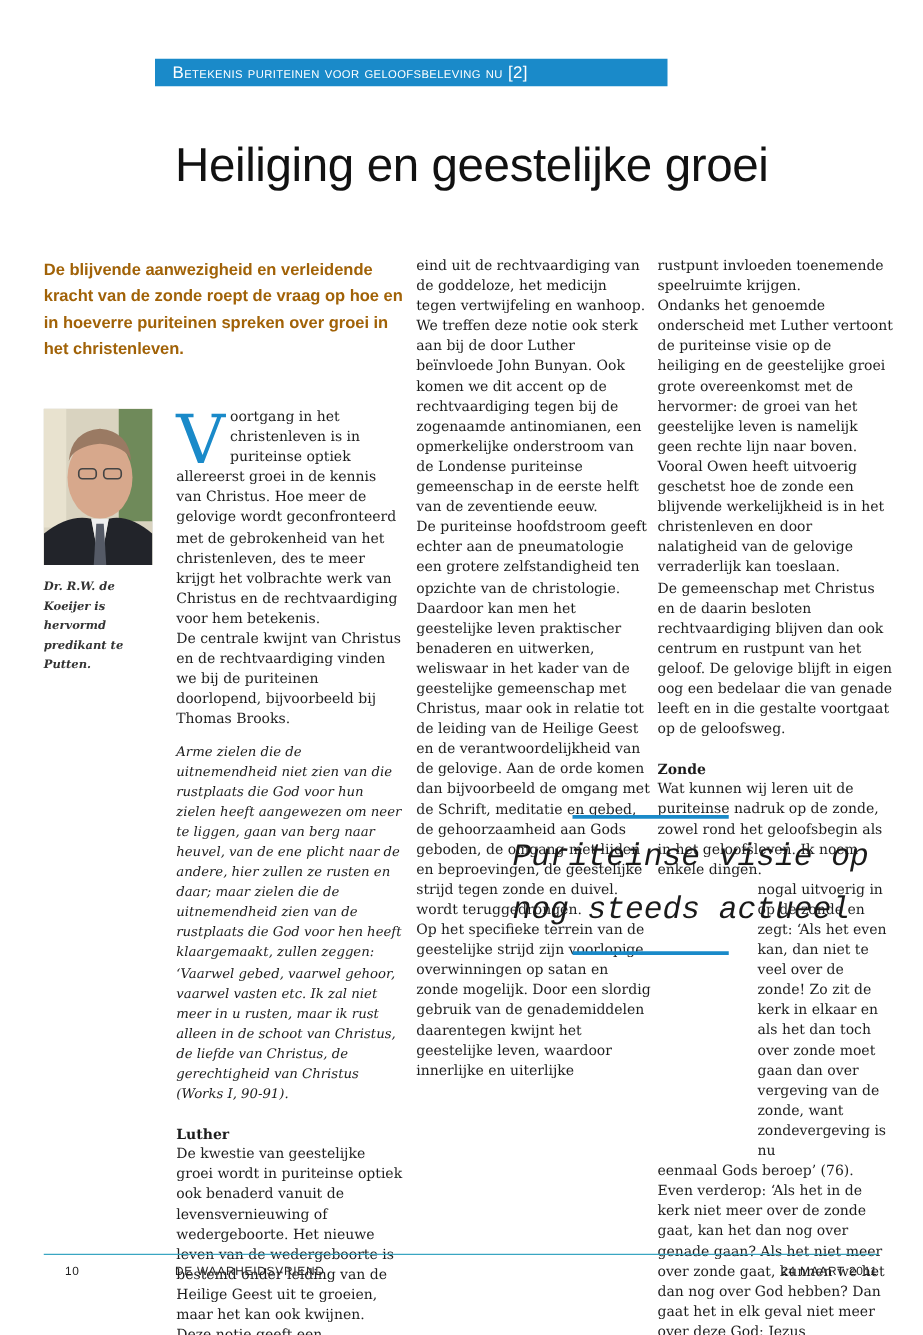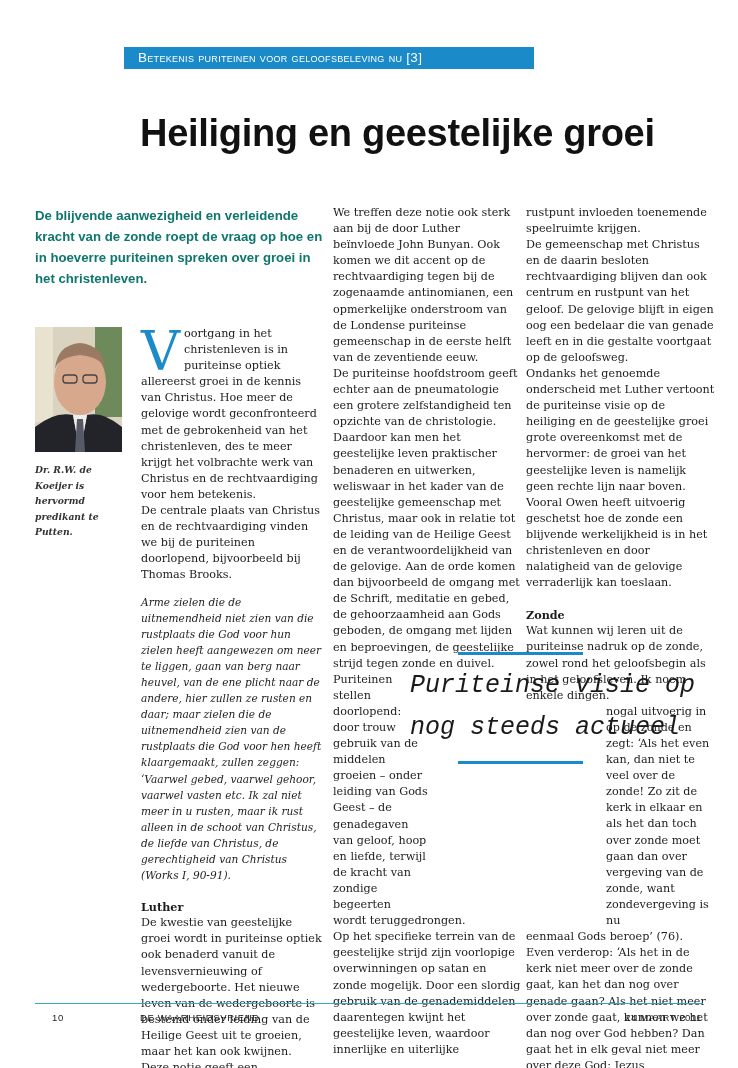--- a/index.html
+++ b/index.html
@@ -1,20 +1,20 @@
 <!DOCTYPE html>
 <html><head>
 <meta charset="utf-8">
 <style>
   html, body { margin:0; padding:0; background:#fff; }
   body { width:738px; height:1068px; position:relative; overflow:hidden; font-family:"DejaVu Serif", serif; color:#1a1a1a; }
   .banner { position:absolute; left:124px; top:47px; width:410px; height:22px; background:#1a8ac9; color:#fff;
     font-family:"Liberation Sans", sans-serif; font-size:13.5px; letter-spacing:0.3px; font-variant:small-caps; line-height:22px; padding-left:14px; box-sizing:border-box; white-space:nowrap; }
-  .title { position:absolute; left:140px; top:112px; font-family:"Liberation Sans", sans-serif; font-weight:bold; font-size:38px; color:#111; letter-spacing:-0.3px; white-space:nowrap; }
-  .intro { position:absolute; left:35px; top:205px; width:290px; font-family:"Liberation Sans", sans-serif; font-weight:bold; font-size:13.2px; line-height:21px; color:#0f766e; }
+  .title { position:absolute; left:140px; top:112px; font-family:"Liberation Sans", sans-serif; font-weight:normal; font-size:38px; color:#111; letter-spacing:-0.3px; white-space:nowrap; }
+  .intro { position:absolute; left:35px; top:205px; width:290px; font-family:"Liberation Sans", sans-serif; font-weight:bold; font-size:13.2px; line-height:21px; color:#a16207; }
   .photo { position:absolute; left:35px; top:327px; width:87px; height:125px; overflow:hidden; background:#c9c6b8; }
   .caption { position:absolute; left:35px; top:462px; width:95px; font-family:"DejaVu Serif", serif; font-style:italic; font-size:9.2px; line-height:15.5px; color:#333;font-weight:bold; }
   .col { position:absolute; font-size:11.2px; line-height:16.1px; color:#1c1c1c; }
   .col p { margin:0; }
   .col1 { left:141px; top:326px; width:183px; }
   .col2 { left:333px; top:205px; width:188px; }
   .col3 { left:526px; top:205px; width:190px; }
   .dropcap { float:left; font-size:54px; line-height:44px; color:#1a8ac9; margin:4px 4px 0 0; font-family:"DejaVu Serif", serif; }
   .quote { font-style:italic; font-size:10.6px; line-height:16.1px; margin-top:10px !important; }
   .subhead { font-weight:bold; margin-top:16px !important; }
@@ -23,21 +23,21 @@
   .pull { position:absolute; left:420px; top:652px; width:200px; text-align:center; }
   .pull .rule { width:125px; height:3px; background:#1a8ac9; margin:0 auto; }
   .pull .txt { font-family:Liberation Mono, monospace; font-style:italic; font-size:25px; line-height:42px; color:#1a1a1a; margin:10px -10px 12px; white-space:nowrap; }
   .footer-rule { position:absolute; left:35px; top:1003px; width:668px; height:1px; background:#3aa6c2; }
   .footer { position:absolute; top:1012px; font-family:"Liberation Sans", sans-serif; font-size:9.5px; letter-spacing:0.6px; color:#222; }
   .f-page { left:52px; } .f-pub { left:140px; } .f-date { right:36px; }
 </style>
 </head>
 <body>
 
-<div class="banner">Betekenis puriteinen voor geloofsbeleving nu [3]</div>
+<div class="banner">Betekenis puriteinen voor geloofsbeleving nu [2]</div>
 <h1 class="title" style="margin:0;">Heiliging en geestelijke groei</h1>
 
 <div class="intro">De blijvende aanwezigheid en verleidende kracht van de zonde roept de vraag op hoe en in hoeverre puriteinen spreken over groei in het christenleven.</div>
 
 <div class="photo">
   <svg width="87" height="125" viewBox="0 0 87 125">
     <rect width="87" height="125" fill="#d9d3c0"></rect>
     <rect x="60" y="0" width="27" height="90" fill="#6f8a5a"></rect>
     <rect x="0" y="0" width="18" height="95" fill="#e8e2cf"></rect>
     <ellipse cx="45" cy="55" rx="26" ry="33" fill="#d7a88c"></ellipse>
@@ -47,39 +47,39 @@
     <path d="M0 125 L0 100 Q20 84 38 88 L45 125Z" fill="#22242a"></path>
     <path d="M87 125 L87 100 Q68 84 52 88 L45 125Z" fill="#22242a"></path>
     <path d="M38 88 L45 125 L52 88Z" fill="#eeeeee"></path>
     <path d="M42 92 L48 92 L50 125 L40 125Z" fill="#555a66"></path>
   </svg>
 </div>
 <div class="caption">Dr. R.W. de Koeijer is hervormd predikant te Putten.</div>
 
 <div class="col col1">
   <p><span class="dropcap">V</span><span>oortgang in het christenleven is in puriteinse optiek allereerst groei in de kennis van Christus. Hoe meer de gelovige wordt geconfronteerd met de gebrokenheid van het christenleven, des te meer krijgt het volbrachte werk van Christus en de rechtvaardiging voor hem betekenis.</span></p>
-  <p>De centrale plaats van Christus en de rechtvaardiging vinden we bij de puriteinen doorlopend, bijvoorbeeld bij Thomas Brooks.</p>
+  <p>De centrale kwijnt van Christus en de rechtvaardiging vinden we bij de puriteinen doorlopend, bijvoorbeeld bij Thomas Brooks.</p>
   <p class="quote">Arme zielen die de uitnemendheid niet zien van die rustplaats die God voor hun zielen heeft aangewezen om neer te liggen, gaan van berg naar heuvel, van de ene plicht naar de andere, hier zullen ze rusten en daar; maar zielen die de uitnemendheid zien van de rustplaats die God voor hen heeft klaargemaakt, zullen zeggen: ‘Vaarwel gebed, vaarwel gehoor, vaarwel vasten etc. Ik zal niet meer in u rusten, maar ik rust alleen in de schoot van Christus, de liefde van Christus, de gerechtigheid van Christus (Works I, 90-91).</p>
   <p class="subhead">Luther</p>
   <p>De kwestie van geestelijke groei wordt in puriteinse optiek ook benaderd vanuit de levensvernieuwing of wedergeboorte. Het nieuwe leven van de wedergeboorte is bestemd onder leiding van de Heilige Geest uit te groeien, maar het kan ook kwijnen.</p>
   <p>Deze notie geeft een onderscheid aan met Luther, die christologie en pneumatologie zo nauw met elkaar lijkt te verbinden dat ze samenvallen. Het geloof leeft van begin tot</p>
 </div>
 
 <div class="col col2">
+  <p>eind uit de rechtvaardiging van de goddeloze, het medicijn tegen vertwijfeling en wanhoop.</p>
   <p>We treffen deze notie ook sterk aan bij de door Luther beïnvloede John Bunyan. Ook komen we dit accent op de rechtvaardiging tegen bij de zogenaamde antinomianen, een opmerkelijke onderstroom van de Londense puriteinse gemeenschap in de eerste helft van de zeventiende eeuw.</p>
   <p>De puriteinse hoofdstroom geeft echter aan de pneumatologie een grotere zelfstandigheid ten opzichte van de christologie. Daardoor kan men het geestelijke leven praktischer benaderen en uitwerken, weliswaar in het kader van de geestelijke gemeenschap met Christus, maar ook in relatie tot de leiding van de Heilige Geest en de verantwoordelijkheid van de gelovige. Aan de orde komen dan bijvoorbeeld de omgang met de Schrift, meditatie en gebed, de gehoorzaamheid aan Gods geboden, de omgang met lijden en beproevingen, de geestelijke strijd tegen zonde en duivel.</p>
-  <p class="narrow">Puriteinen stellen doorlopend: door trouw gebruik van de middelen groeien – onder leiding van Gods Geest – de genadegaven van geloof, hoop en liefde, terwijl de kracht van zondige begeerten</p>
   <p>wordt teruggedrongen.</p>
   <p>Op het specifieke terrein van de geestelijke strijd zijn voorlopige overwinningen op satan en zonde mogelijk. Door een slordig gebruik van de genademiddelen daarentegen kwijnt het geestelijke leven, waardoor innerlijke en uiterlijke</p>
 </div>
 
 <div class="col col3">
   <p>rustpunt invloeden toenemende speelruimte krijgen.</p>
+  <p>Ondanks het genoemde onderscheid met Luther vertoont de puriteinse visie op de heiliging en de geestelijke groei grote overeenkomst met de hervormer: de groei van het geestelijke leven is namelijk geen rechte lijn naar boven. Vooral Owen heeft uitvoerig geschetst hoe de zonde een blijvende werkelijkheid is in het christenleven en door nalatigheid van de gelovige verraderlijk kan toeslaan.</p>
   <p>De gemeenschap met Christus en de daarin besloten rechtvaardiging blijven dan ook centrum en rustpunt van het geloof. De gelovige blijft in eigen oog een bedelaar die van genade leeft en in die gestalte voortgaat op de geloofsweg.</p>
-  <p>Ondanks het genoemde onderscheid met Luther vertoont de puriteinse visie op de heiliging en de geestelijke groei grote overeenkomst met de hervormer: de groei van het geestelijke leven is namelijk geen rechte lijn naar boven. Vooral Owen heeft uitvoerig geschetst hoe de zonde een blijvende werkelijkheid is in het christenleven en door nalatigheid van de gelovige verraderlijk kan toeslaan.</p>
   <p class="subhead">Zonde</p>
   <p>Wat kunnen wij leren uit de puriteinse nadruk op de zonde, zowel rond het geloofsbegin als in het geloofsleven. Ik noem enkele dingen.</p>
   <p class="indent">nogal uitvoerig in op de zonde en zegt: ‘Als het even kan, dan niet te veel over de zonde! Zo zit de kerk in elkaar en als het dan toch over zonde moet gaan dan over vergeving van de zonde, want zondevergeving is nu</p>
   <p>eenmaal Gods beroep’ (76).</p>
   <p>Even verderop: ‘Als het in de kerk niet meer over de zonde gaat, kan het dan nog over genade gaan? Als het niet meer over zonde gaat, kunnen we het dan nog over God hebben? Dan gaat het in elk geval niet meer over deze God: Jezus</p>
 </div>
 
 <div class="pull">
   <div class="rule"></div>
   <div class="txt">

